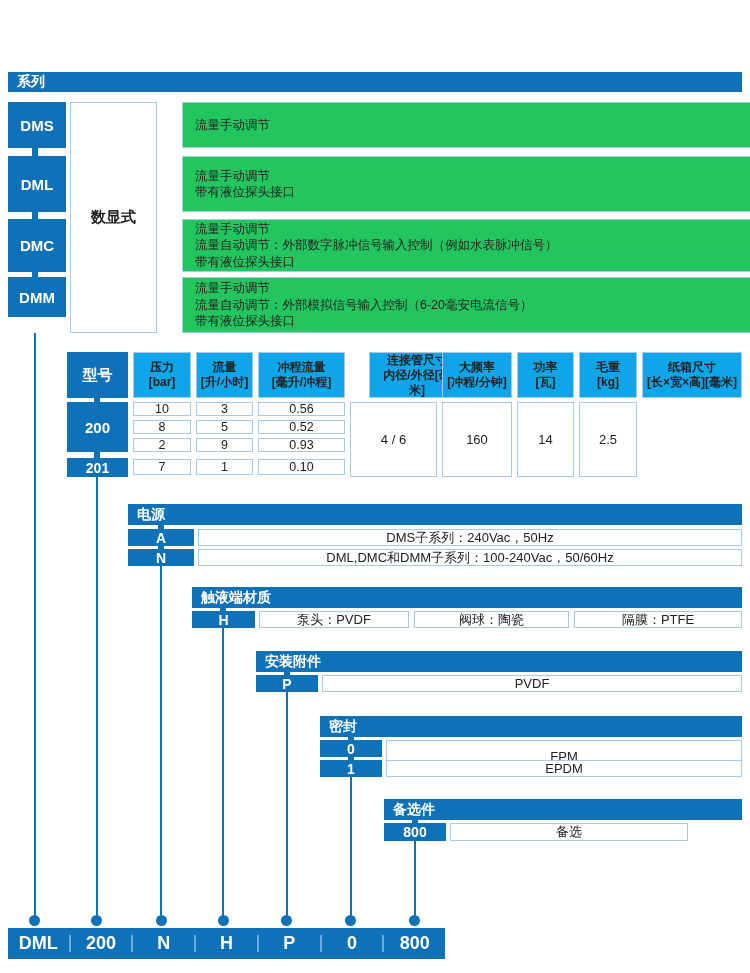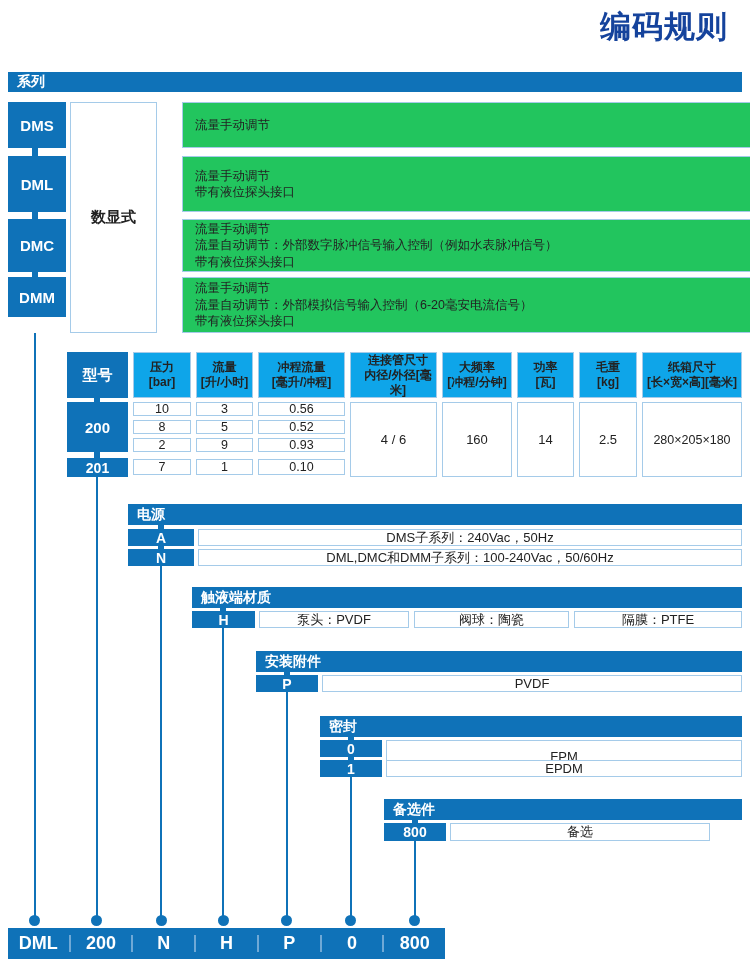--- a/index.html
+++ b/index.html
@@ -26,21 +26,20 @@
   .dot{position:absolute;width:11px;height:11px;border-radius:50%;background:#0f72b8;}
   .codebar{background:#0f72b8;display:flex;align-items:center;}
   .codeseg{flex:1;text-align:center;color:#fff;font-weight:bold;font-size:18px;}
   .codesep{width:2px;height:17px;background:#6fa9d6;}
 </style>
 </head>
 <body>
 
 <div class="page">
 
-  <div class="abs title" style="top:6px;right:22px;">编码规则</div>
 
   <div class="abs bar" style="left:8px;top:72px;width:734px;height:20px;">
     <span>系列</span>
   </div>
 
   <div class="abs key" style="left:8px;top:102px;width:58px;height:46px;font-size:15px;">DMS</div>
   <div class="abs key" style="left:8px;top:156px;width:58px;height:56px;font-size:15px;">DML</div>
   <div class="abs key" style="left:8px;top:219px;width:58px;height:53px;font-size:15px;">DMC</div>
   <div class="abs key" style="left:8px;top:277px;width:58px;height:40px;font-size:15px;">DMM</div>
   <div class="notch" style="left:32px;top:148px;height:8px;"></div>
@@ -74,21 +73,21 @@
     <span>[bar]</span>
   </div>
   <div class="abs hcell" style="left:196px;top:352px;width:57px;height:46px;">
     <span>流量</span>
     <span>[升/小时]</span>
   </div>
   <div class="abs hcell" style="left:258px;top:352px;width:87px;height:46px;">
     <span>冲程流量</span>
     <span>[毫升/冲程]</span>
   </div>
-  <div class="abs hcell" style="left:350px;top:352px;width:87px;height:46px;padding-left:9px;">
+  <div class="abs hcell" style="left:369px;top:352px;width:87px;height:46px;padding-left:9px;">
     <span>连接管尺寸</span>
     <span>内径/外径[毫米]</span>
   </div>
   <div class="abs hcell" style="left:442px;top:352px;width:70px;height:46px;">
     <span>大频率</span>
     <span>[冲程/分钟]</span>
   </div>
   <div class="abs hcell" style="left:517px;top:352px;width:57px;height:46px;">
     <span>功率</span>
     <span>[瓦]</span>
@@ -118,21 +117,20 @@
   <div class="abs ccell" style="left:258px;top:438px;width:87px;height:14px;">0.93</div>
 
   <div class="abs ccell" style="left:133px;top:459px;width:58px;height:16px;">7</div>
   <div class="abs ccell" style="left:196px;top:459px;width:57px;height:16px;">1</div>
   <div class="abs ccell" style="left:258px;top:459px;width:87px;height:16px;">0.10</div>
 
   <div class="abs ccell" style="left:350px;top:402px;width:87px;height:75px;font-size:13px;">4 / 6</div>
   <div class="abs ccell" style="left:442px;top:402px;width:70px;height:75px;font-size:13px;">160</div>
   <div class="abs ccell" style="left:517px;top:402px;width:57px;height:75px;font-size:13px;">14</div>
   <div class="abs ccell" style="left:579px;top:402px;width:58px;height:75px;font-size:13px;">2.5</div>
-  <div class="abs ccell" style="left:642px;top:402px;width:100px;height:75px;font-size:12.5px;">280×205×180</div>
 
   <div class="abs bar" style="left:128px;top:504px;width:614px;height:21px;">
     <span>电源</span>
   </div>
   <div class="notch" style="left:158px;top:525px;height:4px;"></div>
   <div class="abs key" style="left:128px;top:529px;width:66px;height:17px;">A</div>
   <div class="abs val" style="left:198px;top:529px;width:544px;height:17px;">DMS子系列：240Vac，50Hz</div>
   <div class="notch" style="left:158px;top:546px;height:3px;"></div>
   <div class="abs key" style="left:128px;top:549px;width:66px;height:17px;">N</div>
   <div class="abs val" style="left:198px;top:549px;width:544px;height:17px;">DML,DMC和DMM子系列：100-240Vac，50/60Hz</div>
@@ -161,21 +159,21 @@
   <div class="abs val" style="left:386px;top:740px;width:356px;height:32px;">FPM</div>
   <div class="notch" style="left:348px;top:757px;height:3px;"></div>
   <div class="abs key" style="left:320px;top:760px;width:62px;height:17px;">1</div>
   <div class="abs val" style="left:386px;top:760px;width:356px;height:17px;">EPDM</div>
 
   <div class="abs bar" style="left:384px;top:799px;width:358px;height:21px;">
     <span>备选件</span>
   </div>
   <div class="notch" style="left:412px;top:820px;height:3px;"></div>
   <div class="abs key" style="left:384px;top:823px;width:62px;height:18px;">800</div>
-  <div class="abs val" style="left:450px;top:823px;width:260px;height:18px;">备选</div>
+  <div class="abs val" style="left:450px;top:823px;width:238px;height:18px;">备选</div>
 
   <div class="line" style="left:34px;top:333px;height:583px;"></div>
   <div class="line" style="left:96px;top:477px;height:439px;"></div>
   <div class="line" style="left:160px;top:566px;height:350px;"></div>
   <div class="line" style="left:222px;top:628px;height:288px;"></div>
   <div class="line" style="left:286px;top:692px;height:224px;"></div>
   <div class="line" style="left:350px;top:777px;height:139px;"></div>
   <div class="line" style="left:414px;top:841px;height:75px;"></div>
 
   <div class="dot" style="left:29px;top:915px;"></div>

